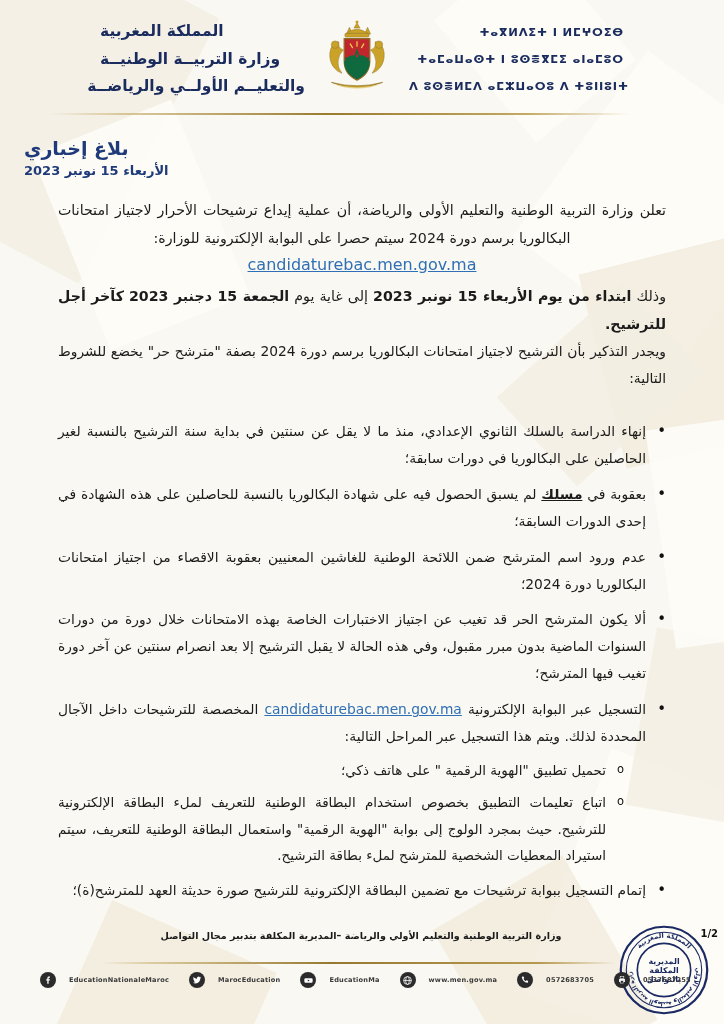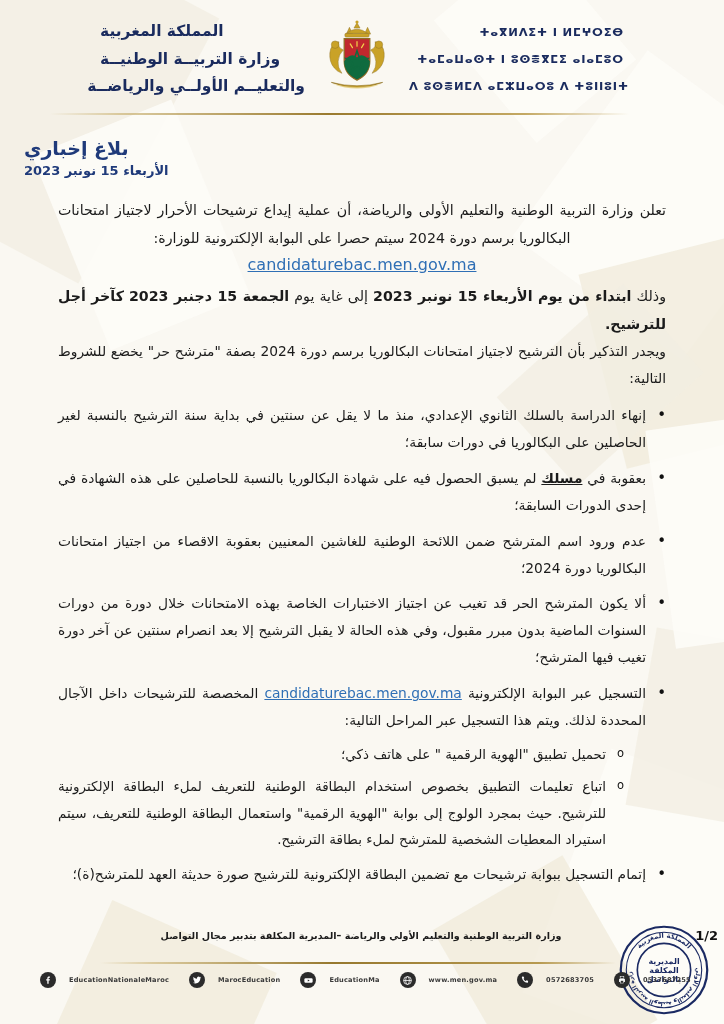--- a/index.html
+++ b/index.html
@@ -161,21 +161,21 @@
   p.note {
     font-size: 13.8px;
     line-height: 1.95;
     text-align: justify;
     text-align-last: right;
   }
 
   
   ul.conds {
     list-style: none;
-    margin-top: 10px;
+    margin-top: 26px;
   }
   ul.conds > li {
     position: relative;
     padding-right: 20px;
     margin-bottom: 9px;
     font-size: 13.8px;
     line-height: 1.95;
     text-align: justify;
     text-align-last: right;
   }
@@ -240,21 +240,21 @@
   .footer-ministry {
     font-size: 9.6px;
     font-weight: 700;
     color: #1b1b1b;
     white-space: nowrap;
   }
   .page-num {
     position: absolute;
     right: 6px;
     top: 8px;
-    font-size: 13px;
+    font-size: 10px;
     font-weight: 700;
     color: #111;
     direction: ltr;
   }
 
   .footer-rule {
     position: absolute;
     top: 42px;
     right: 108px;
     left: 100px;

